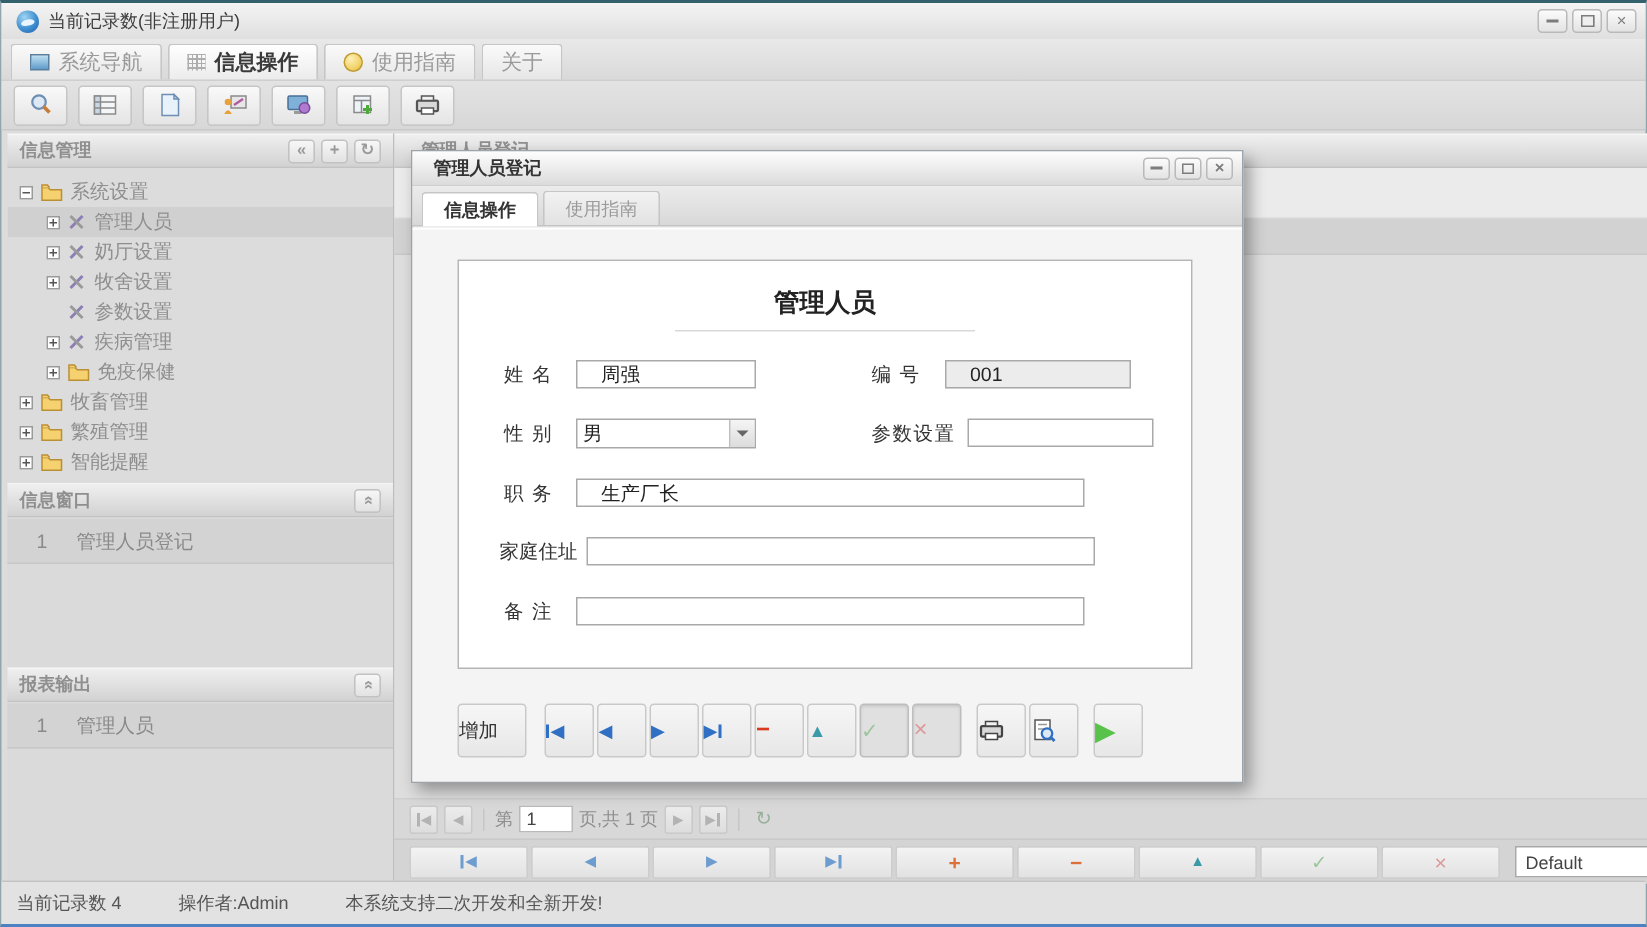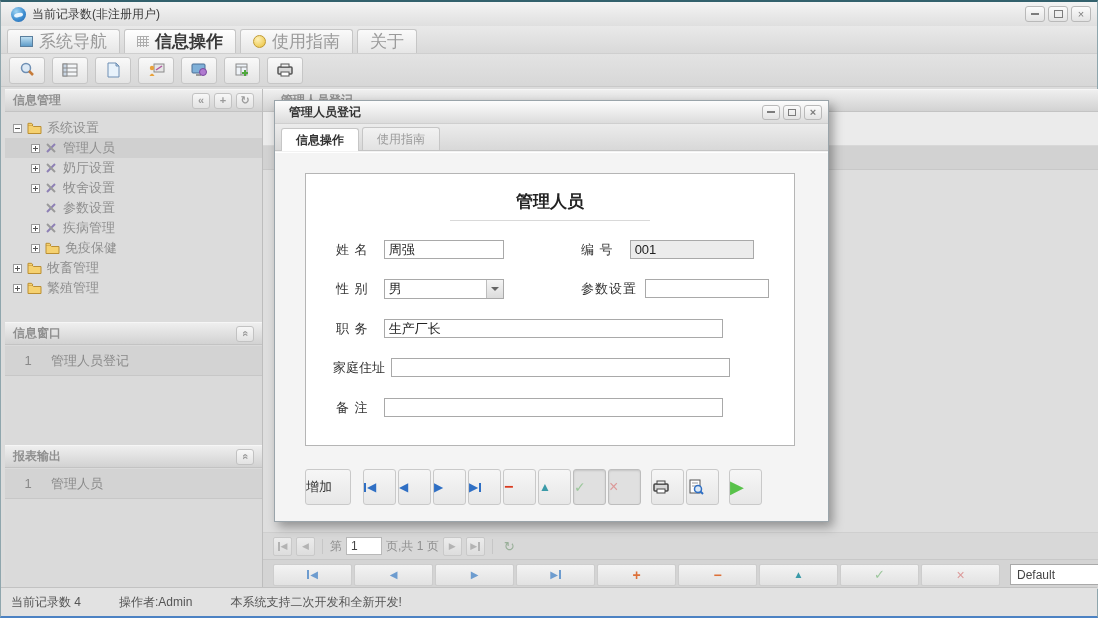--- a/index.html
+++ b/index.html
@@ -24,21 +24,21 @@
   .g-res { width:9px; height:8px; position:relative; display:block; }
   .g-res::before { content:""; position:absolute; right:0; top:0; width:7px; height:6px; border:1px solid #7c7c7c; }
   .g-res::after  { content:""; position:absolute; left:0; bottom:0; width:7px; height:6px; border:1px solid #7c7c7c; background:#eee; }
   .g-max { width:8px; height:7px; border:1px solid #7c7c7c; display:block; }
 
   
   .ribbon { height:28px; display:flex; align-items:flex-end; gap:4px; padding:0 6px;
             background:linear-gradient(#e9e9e9,#d9d9d9); border-bottom:1px solid #cfcfcf; }
   .rtab { height:24px; display:flex; align-items:center; gap:6px; padding:0 12px;
           border:1px solid #c6c6c6; border-bottom:none; border-radius:3px 3px 0 0;
-          background:linear-gradient(#fafafa,#e6e6e6); font-size:17px; color:#9a9a9a; }
+          background:linear-gradient(#fafafa,#e6e6e6); font-size:14px; color:#9a9a9a; }
   .rtab.active { color:#3a3a3a; font-weight:bold; background:linear-gradient(#ffffff,#ececec); }
   .ic-navsq { width:13px; height:11px; border:1px solid #5a7f9e; background:linear-gradient(#bfe0f2,#5f9cc9); }
   .ic-grid  { width:12px; height:11px;
               background:repeating-linear-gradient(#adadad 0 1px,transparent 1px 3px),
                          repeating-linear-gradient(90deg,#adadad 0 1px,transparent 1px 3px); }
   .ic-coin  { width:13px; height:13px; border-radius:50%; border:1px solid #c09a33;
               background:radial-gradient(circle at 35% 30%, #fdf0b8, #f0cf5e 70%, #d8ab3a); }
 
   
   .toolbar { height:33px; display:flex; align-items:center; gap:7px; padding:0 8px;
@@ -129,21 +129,21 @@
           border:1px solid #c6c6c6; border-bottom:none; border-radius:3px 3px 0 0;
           background:linear-gradient(#f2f2f2,#e2e2e2); font-size:12px; color:#9a9a9a; }
   .dtab.active { background:#ffffff; color:#333; font-weight:bold; position:relative; top:1px; }
   .dbody { position:absolute; left:0; right:0; top:51px; bottom:0; background:#f4f4f4; border-top:1px solid #fff; }
   .formpanel { position:absolute; left:30px; top:20px; width:490px; height:273px;
                background:#fff; border:1px solid #b5b5b5; }
   .fheading { text-align:center; margin-top:16px; font-size:17px; font-weight:bold; color:#222; }
   .fheadline { width:200px; height:1px; background:#d9d9d9; margin:7px auto 0; }
   .frow { position:absolute; display:flex; align-items:center; font-size:13px; color:#333; }
   .flabel { letter-spacing:1px; }
-  .finput { height:19px; border:1px solid #a9a9a9; background:#fff; font-size:13px; color:#222; padding:0 4px; }
+  .finput { height:19px; border:1px solid #a9a9a9; background:#fff; font-size:13px; color:#222; padding:0 16px; }
   .finput.ro { background:#ececec; }
   .fselect { height:20px; border:1px solid #a9a9a9; background:#fff; display:flex; align-items:center; font-size:13px; color:#222; }
   .fselect .val { flex:1; padding:0 4px; }
   .fselect .drop { width:17px; }
 
   .dnav { position:absolute; left:30px; bottom:16px; display:flex; align-items:center; gap:2px; }
   .nbtn { height:36px; width:33px; border:1px solid #c9c9c9; border-radius:3px;
           background:linear-gradient(#f6f6f6,#e7e7e7); display:flex; align-items:center; justify-content:flex-start;
           font-size:12px; }
   .nbtn.txt { width:46px; font-size:13px; color:#333; margin-right:10px; }
@@ -346,20 +346,30 @@
         <div class="trow">
           <span class="expander plus"></span>
           <span class="ticon">
               <svg width="15" height="12">
                 <path d="M1 3 h4 l1.5 1.5 h7.5 v7 h-13 z" fill="#f5d170" stroke="#bb8f33"></path>
                 <path d="M1 3 v-1.7 h3.6 l1.4 1.7" fill="#f5d170" stroke="#bb8f33"></path>
               </svg>
             </span>
           <span>繁殖管理</span>
         </div>
+        <div class="trow">
+          <span class="expander plus"></span>
+          <span class="ticon">
+              <svg width="15" height="12">
+                <path d="M1 3 h4 l1.5 1.5 h7.5 v7 h-13 z" fill="#f5d170" stroke="#bb8f33"></path>
+                <path d="M1 3 v-1.7 h3.6 l1.4 1.7" fill="#f5d170" stroke="#bb8f33"></path>
+              </svg>
+            </span>
+          <span>智能提醒</span>
+        </div>
       </div>
 
       <div class="phdr">
         <span>信息窗口</span>
         <span class="sp">
           <span class="hbtn">
               <span class="rot-up">«</span>
             </span>
         </span>
       </div>

